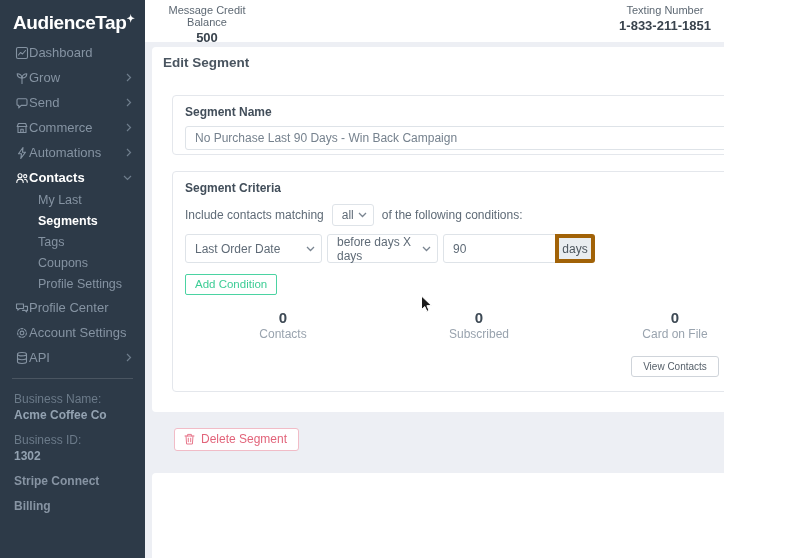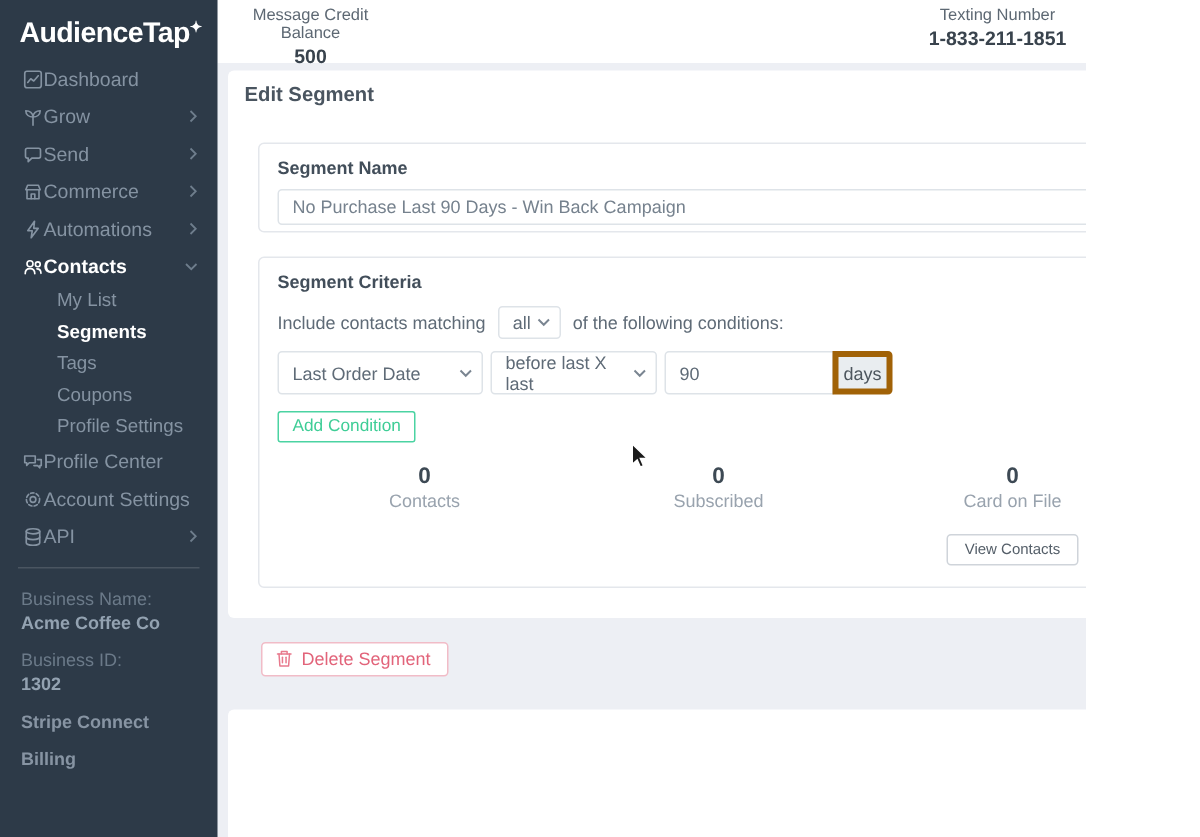--- a/index.html
+++ b/index.html
@@ -162,21 +162,21 @@
         </span>
         <span class="lbl">Contacts</span>
         <span class="chev">
           <svg width="9" height="6" viewBox="0 0 9 6" fill="none" stroke="currentColor" stroke-width="1.2">
               <polyline points="1,1 4.5,4.5 8,1"></polyline>
             </svg>
         </span>
       </div>
 
       <div class="sub-list">
-        <div class="sub-item">My List</div>
+        <div class="sub-item">My Last</div>
         <div class="sub-item active">Segments</div>
         <div class="sub-item">Tags</div>
         <div class="sub-item">Coupons</div>
         <div class="sub-item">Profile Settings</div>
       </div>
 
       <div class="nav-item">
         <span class="ico">
           <svg width="14" height="14" viewBox="0 0 14 14" fill="none" stroke="currentColor" stroke-width="1.1" stroke-linecap="round" stroke-linejoin="round">
               <path d="M1.5 3 H8.5 V7.5 H4.5 L2.8 9.2 V7.5 H1.5 Z"></path>
@@ -268,21 +268,21 @@
         <div class="cond-row">
           <span class="fake-select sel-field">
             <span>Last Order Date</span>
             <span class="sel-chev">
               <svg width="9" height="6" viewBox="0 0 9 6" fill="none" stroke="#7a8591" stroke-width="1.3">
                   <polyline points="1,1 4.5,4.5 8,1"></polyline>
                 </svg>
             </span>
           </span>
           <span class="fake-select sel-op">
-            <span>before last X last</span>
+            <span>before days X days</span>
             <span class="sel-chev">
               <svg width="9" height="6" viewBox="0 0 9 6" fill="none" stroke="#7a8591" stroke-width="1.3">
                   <polyline points="1,1 4.5,4.5 8,1"></polyline>
                 </svg>
             </span>
           </span>
           <input class="num-input" type="text" value="90" style="">
           <span class="addon">days</span>
         </div>
 

